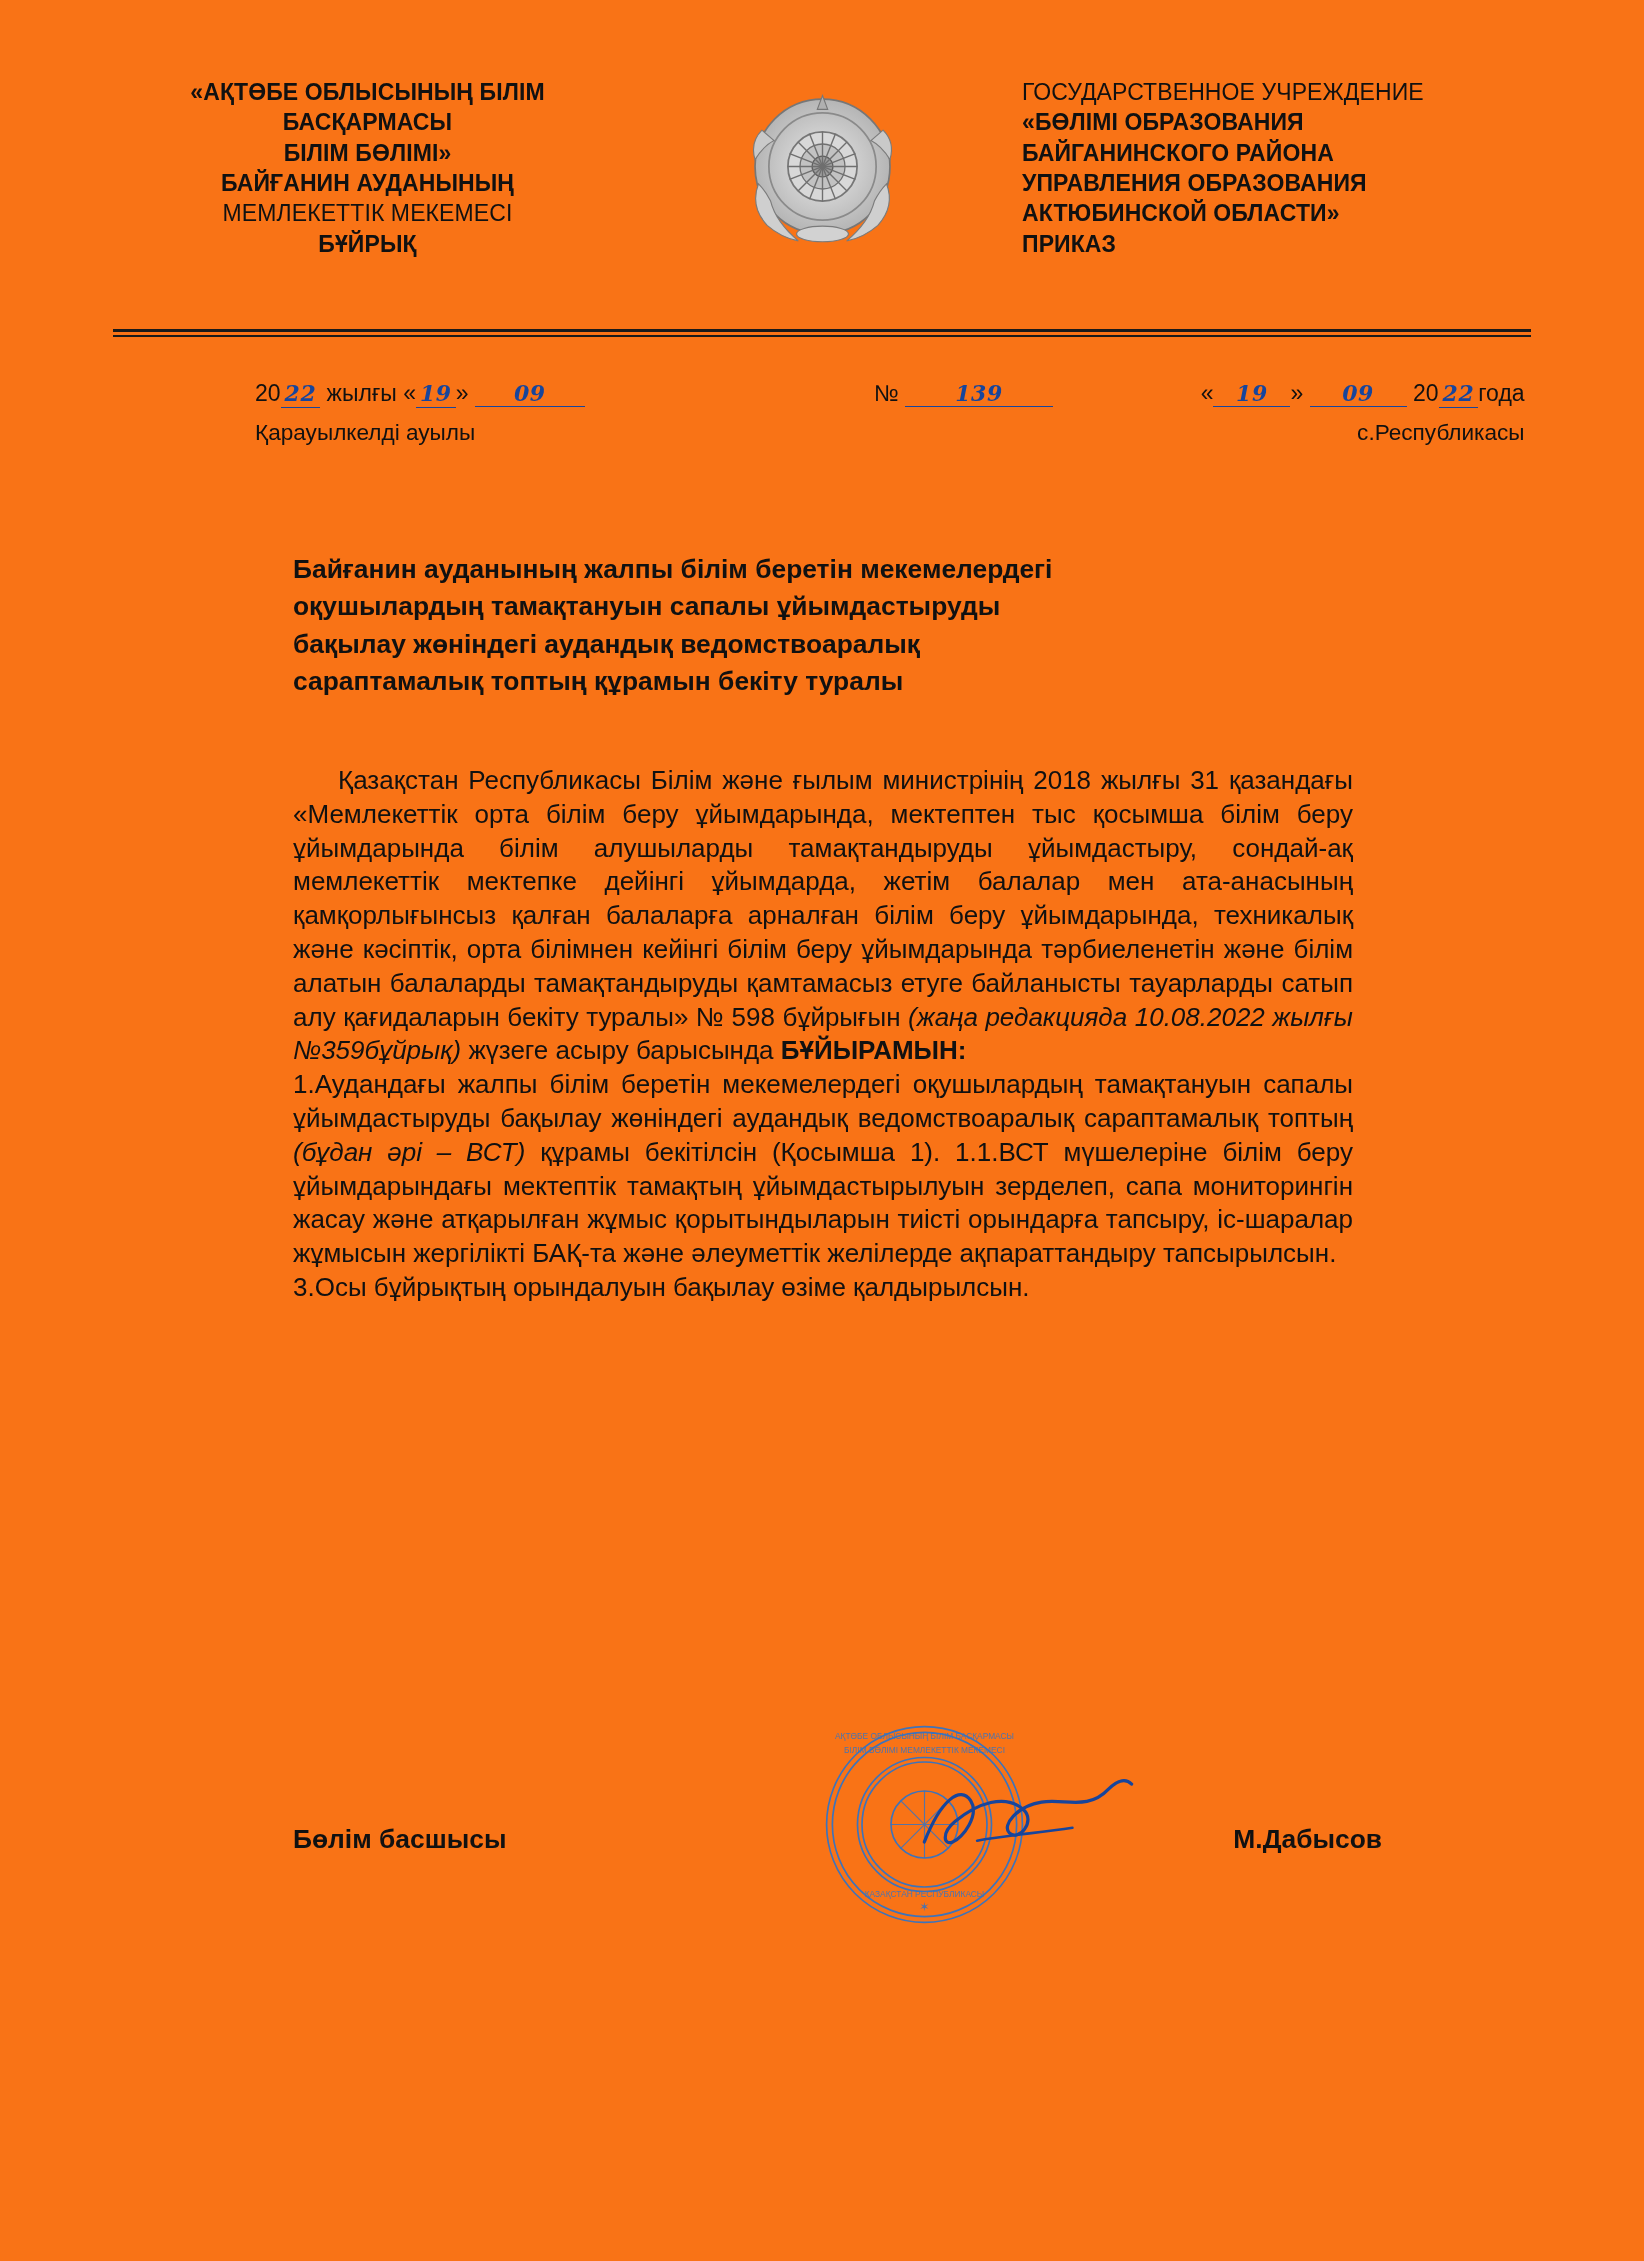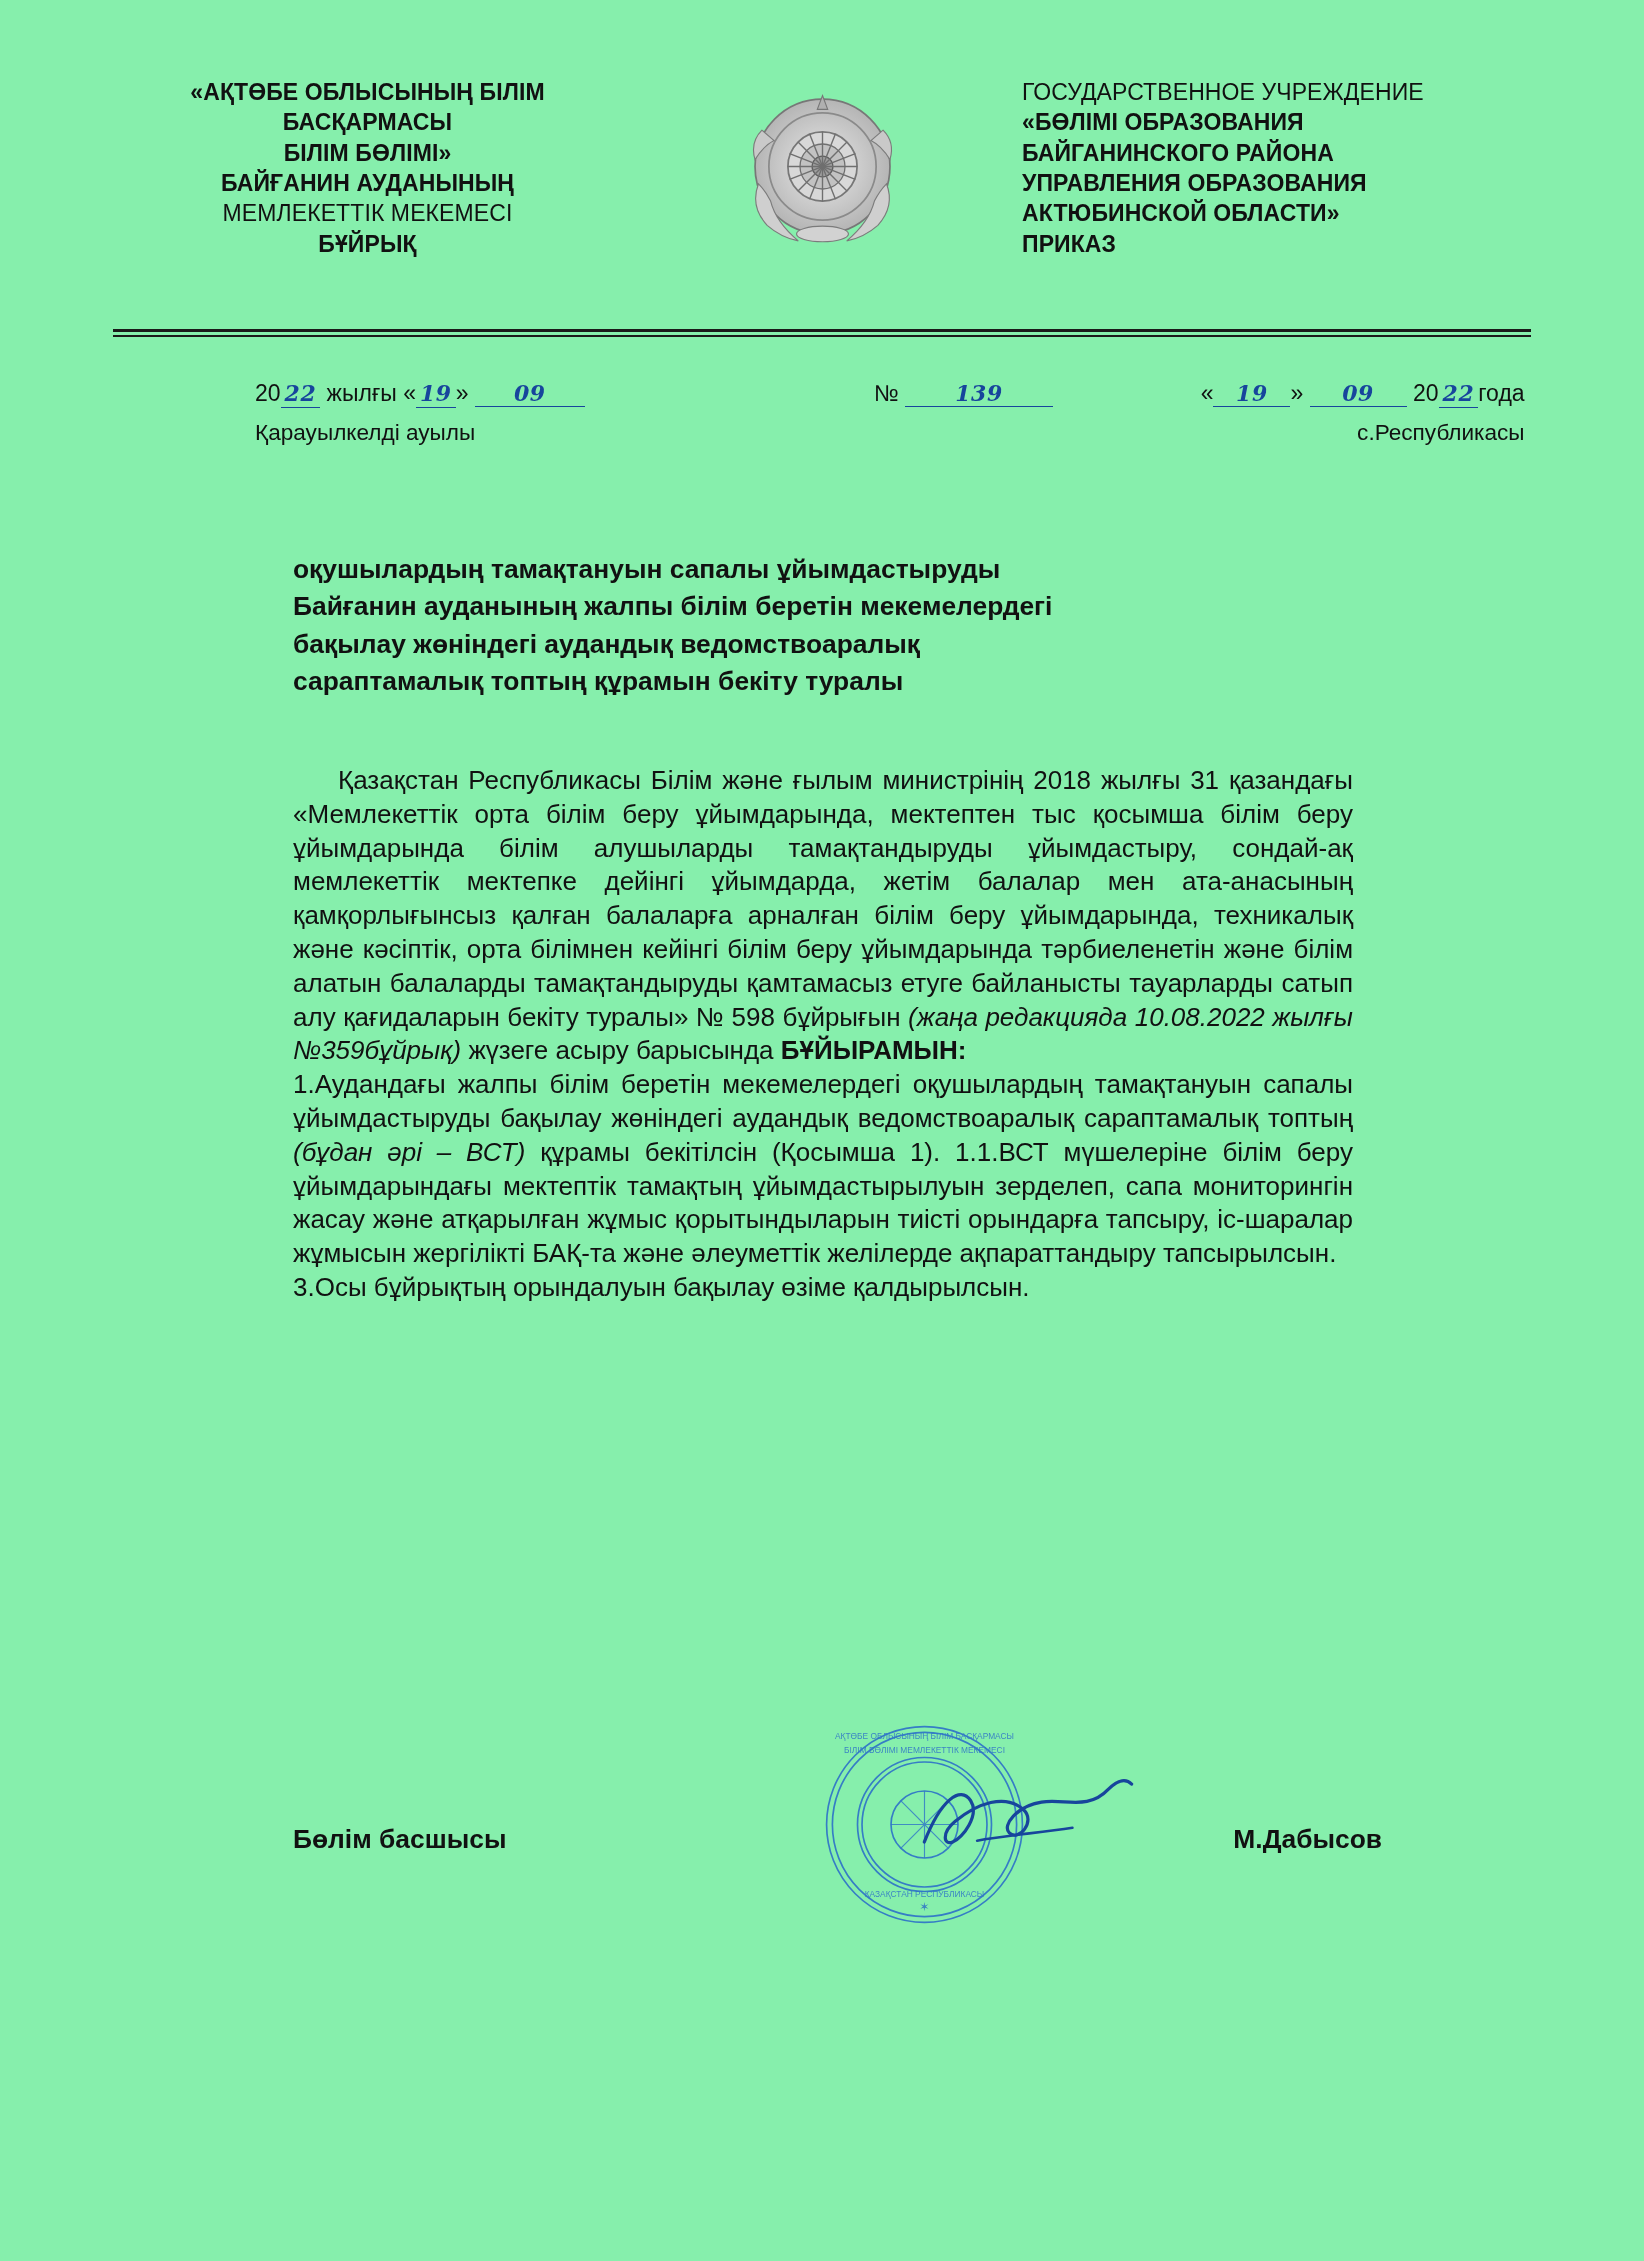--- a/index.html
+++ b/index.html
@@ -8,21 +8,21 @@
     background: #ffffff;
   }
   body {
     font-family: "Liberation Sans", sans-serif;
     color: #111111;
   }
   .page {
     position: relative;
     width: 1644px;
     height: 2261px;
-    background: #86efac;
+    background: #f97316;
     overflow: hidden;
   }
 
   
   .header {
     position: absolute;
     top: 77px;
     left: 113px;
     right: 113px;
     display: flex;
@@ -272,22 +272,22 @@
       <span>«</span><span class="hw ul-long" style="min-width:77px">19</span><span>»</span>
       <span class="hw ul-long" style="min-width:97px">09</span>
       <span>20</span><span class="hw underline-blue">22</span><span>года</span>
     </div>
 
     <div class="dl-sub-left">Қарауылкелді ауылы</div>
     <div class="dl-sub-right">с.Республикасы</div>
   </div>
 
   <div class="title">
+    <div>Байғанин ауданының  жалпы білім беретін мекемелердегі</div>
     <div>оқушылардың тамақтануын сапалы ұйымдастыруды</div>
-    <div>Байғанин ауданының  жалпы білім беретін мекемелердегі</div>
     <div>бақылау жөніндегі аудандық  ведомствоаралық</div>
     <div>сараптамалық топтың құрамын бекіту туралы</div>
   </div>
 
   <div class="body">
     <p class="indent"><span>Қазақстан Республикасы Білім және ғылым министрінің 2018 жылғы 31 қазандағы «Мемлекеттік орта білім беру ұйымдарында, мектептен тыс қосымша білім беру ұйымдарында білім алушыларды тамақтандыруды ұйымдастыру, сондай-ақ мемлекеттік мектепке дейінгі ұйымдарда, жетім балалар мен ата-анасының қамқорлығынсыз қалған балаларға арналған білім беру ұйымдарында, техникалық және кәсіптік, орта білімнен кейінгі білім беру ұйымдарында тәрбиеленетін және білім алатын балаларды тамақтандыруды қамтамасыз етуге байланысты тауарларды сатып алу қағидаларын бекіту туралы» № 598 бұйрығын </span><span class="ital">(жаңа редакцияда 10.08.2022 жылғы №359бұйрық)</span><span> жүзеге асыру барысында </span><span class="bold">БҰЙЫРАМЫН:</span></p>
 
     <p><span>1.Аудандағы жалпы білім беретін мекемелердегі оқушылардың тамақтануын сапалы ұйымдастыруды бақылау жөніндегі аудандық ведомствоаралық сараптамалық топтың </span><span class="ital">(бұдан әрі – ВСТ)</span><span> құрамы бекітілсін (Қосымша 1). 1.1.ВСТ мүшелеріне білім беру ұйымдарындағы мектептік тамақтың ұйымдастырылуын зерделеп, сапа мониторингін жасау және  атқарылған жұмыс қорытындыларын тиісті орындарға тапсыру, іс-шаралар жұмысын   жергілікті БАҚ-та және әлеуметтік желілерде ақпараттандыру тапсырылсын.</span></p>
 
 

